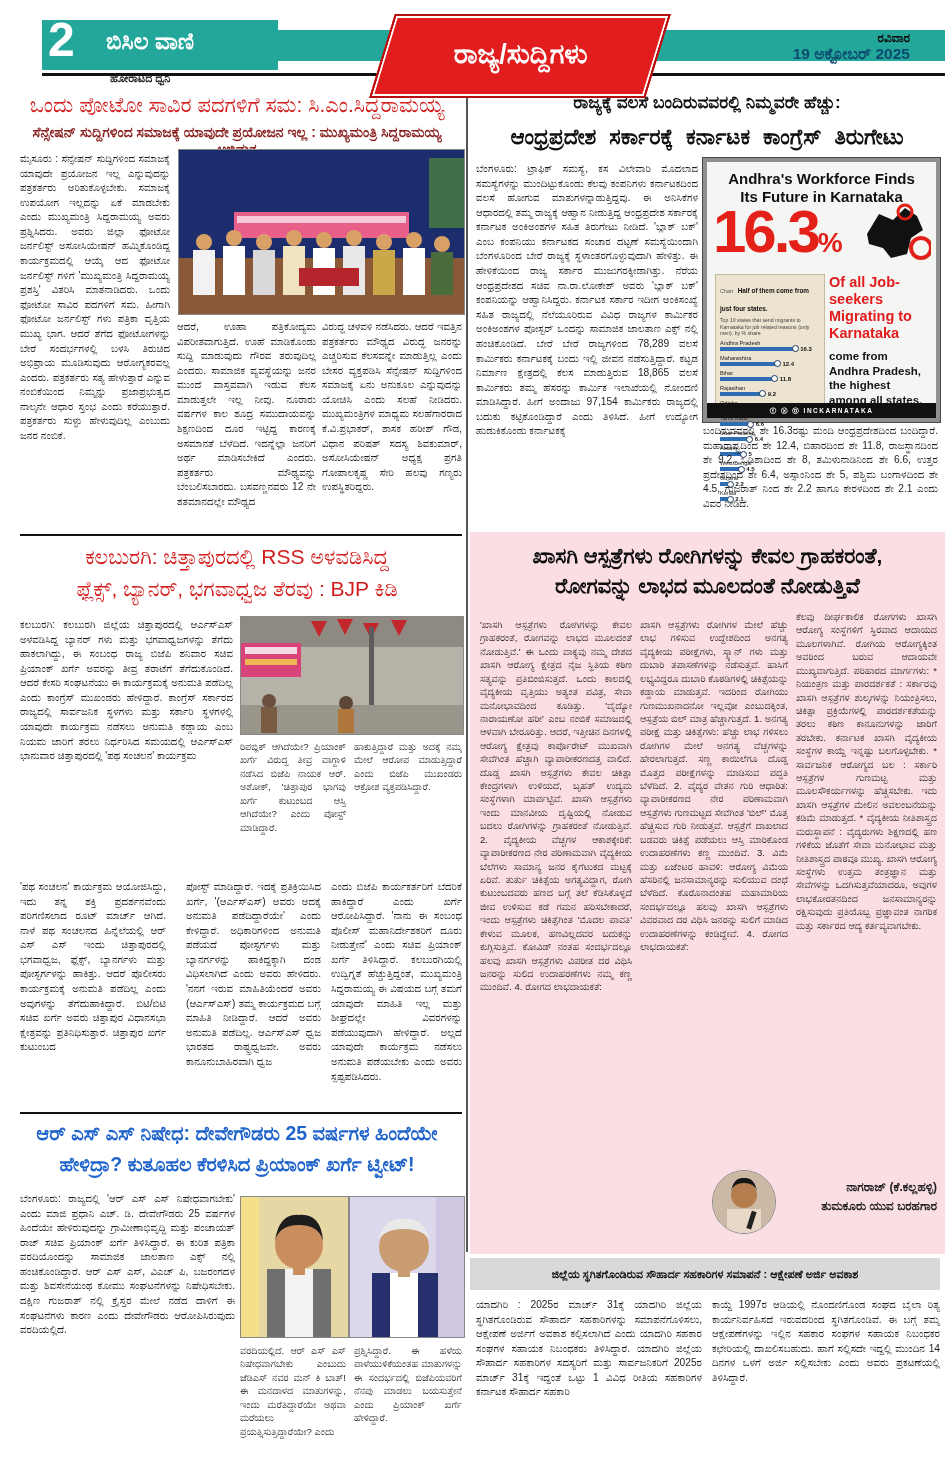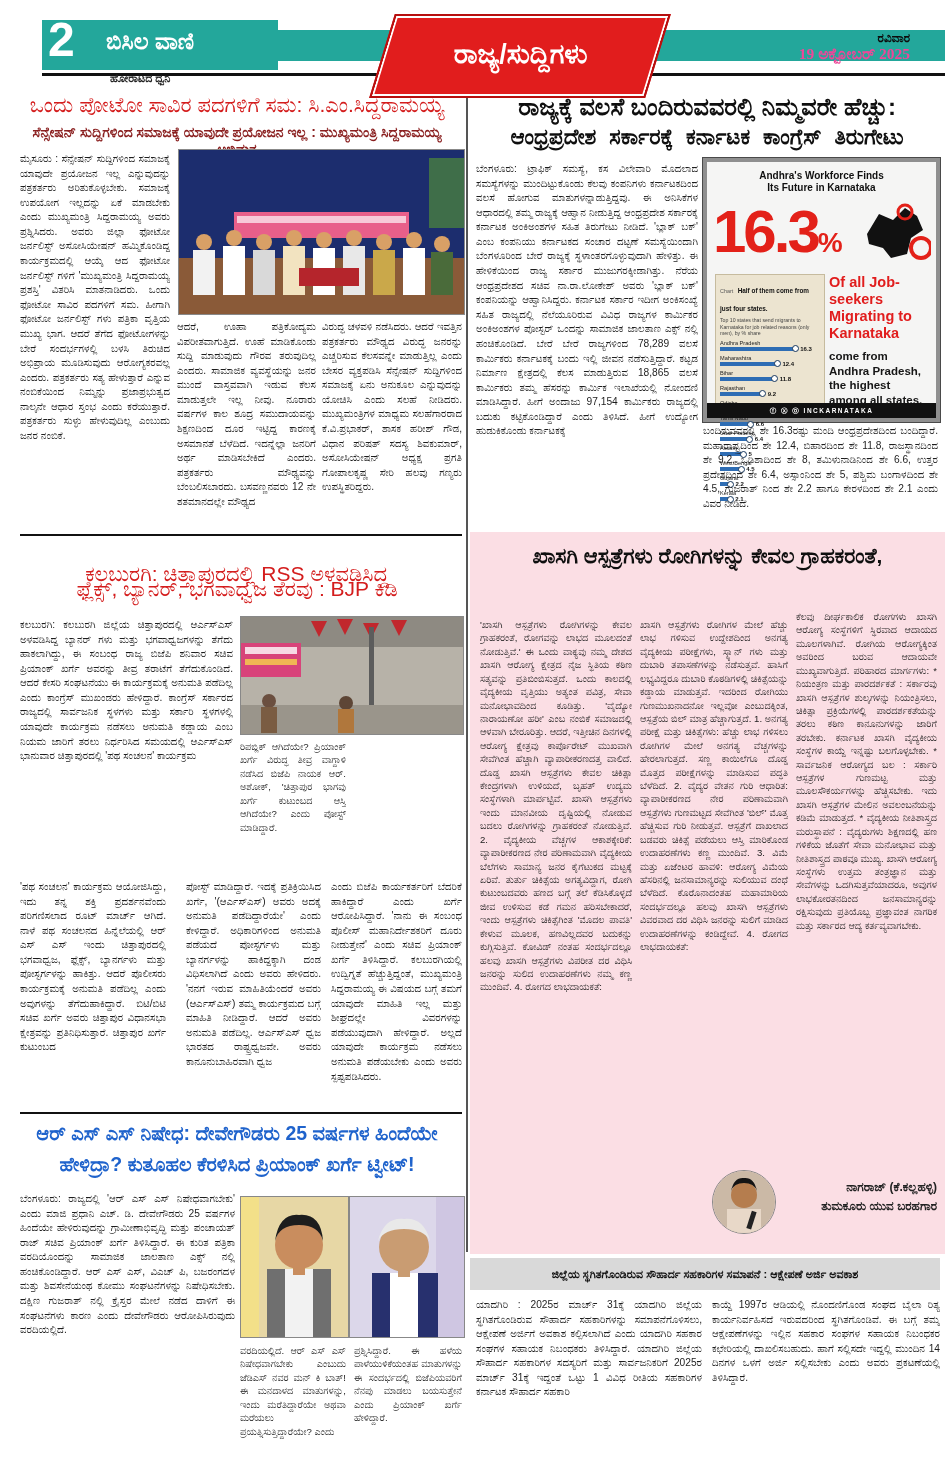--- a/index.html
+++ b/index.html
@@ -17,21 +17,21 @@
   .vrule{background:#555;}
   .photo{border:1px solid #888;overflow:hidden;}
   
   .teal{background:#23a79b;}
   .red-banner{background:#e11d1d;transform:skewX(-17deg);border:2px solid #b60f0f;
               box-shadow:0 0 0 2px #fff inset;}
   .red-banner span{display:block;transform:skewX(17deg);color:#fff;font-weight:bold;
               font-size:27px;text-align:center;line-height:76px;}
   
   #infographic{background:#f5f5f4;border:4px solid #8f8f8f;outline:1px solid #4a4a4a;}
-  .ig-title{font-size:10px;font-weight:bold;color:#101010;text-align:center;line-height:1.2;}
+  .ig-title{font-size:15px;font-weight:bold;color:#101010;text-align:center;line-height:1.2;}
   .ig-big{font-weight:800;color:#e32119;font-size:60px;letter-spacing:-3px;line-height:1;}
   .ig-big .pct{font-size:28px;letter-spacing:0;}
   .ig-red{font-size:14.5px;font-weight:800;color:#e11d1d;line-height:1.18;}
   .ig-black{font-size:11.5px;font-weight:bold;color:#161616;line-height:1.25;margin-top:7px;}
   #chart-panel{background:#ece4d0;border:1px solid #c6bb9e;padding:4px 4px 2px 4px;}
   .chead-label{font-size:5.4px;color:#555;}
   .chead{font-size:6.4px;font-weight:bold;color:#111;line-height:1.2;}
   .cnote{font-size:5.2px;color:#444;line-height:1.25;margin:2px 0 3px 0;}
   .crow{margin-bottom:2.6px;}
   .clabel{font-size:5.6px;color:#222;line-height:1.15;}
@@ -54,21 +54,21 @@
 
   <div class="abs rule" style="left:42px;top:73px;width:903px;height:3px;"></div>
   <div class="abs teal" style="left:42px;top:20px;width:236px;height:50px;">
     <span class="abs" style="left:6px;top:-8px;font-size:48px;font-weight:800;color:#fff;">2</span>
     <span class="abs" style="left:64px;top:8px;font-size:23px;font-weight:800;color:#fff;">ಬಿಸಿಲ ವಾಣಿ</span>
   </div>
   <div class="abs" style="left:110px;top:72px;font-size:11px;font-weight:bold;color:#222;">ಹೋರಾಟದ ಧ್ವನಿ</div>
   <div class="abs teal" style="left:278px;top:30px;width:667px;height:31px;"></div>
   <div class="abs" style="left:752px;top:31px;width:158px;text-align:right;z-index:3;">
     <div style="font-size:12px;font-weight:bold;color:#0c0c0c;">ರವಿವಾರ</div>
-    <div style="font-size:15.5px;font-weight:800;color:#ec4899;font-family:Liberation Serif, serif;">19 ಅಕ್ಟೋಬರ್ 2025</div>
+    <div style="font-size:15.5px;font-weight:800;color:#0c4a6e;">19 ಅಕ್ಟೋಬರ್ 2025</div>
   </div>
   <div class="abs red-banner" style="left:382px;top:14px;width:272px;height:80px;z-index:2;">
     <span>ರಾಜ್ಯ/ಸುದ್ದಿಗಳು</span>
   </div>
 
   <div class="abs vrule" style="left:466px;top:95px;width:2px;height:1157px;"></div>
 
   <div class="abs hl-red center" style="left:14px;top:93px;width:446px;font-size:21px;">ಒಂದು ಪೋಟೋ ಸಾವಿರ ಪದಗಳಿಗೆ ಸಮ: ಸಿ.ಎಂ.ಸಿದ್ದರಾಮಯ್ಯ</div>
   <div class="abs hl-maroon center" style="left:14px;top:124px;width:446px;font-size:14px;text-align:center;">ಸೆನ್ಸೇಷನ್ ಸುದ್ದಿಗಳಿಂದ ಸಮಾಜಕ್ಕೆ ಯಾವುದೇ ಪ್ರಯೋಜನ ಇಲ್ಲ : ಮುಖ್ಯಮಂತ್ರಿ ಸಿದ್ದರಾಮಯ್ಯ ಅಭಿಮತ</div>
 
@@ -105,21 +105,21 @@
       </g>
       <rect x="120" y="118" width="60" height="18" fill="#b5252c"></rect>
     </svg>
   </div>
 
   <div class="abs body-text" style="left:177px;top:320px;width:139px;height:206px;">ಆದರೆ, ಊಹಾ ಪತ್ರಿಕೋದ್ಯಮ ವಿಪರೀತವಾಗುತ್ತಿದೆ. ಊಹೆ ಮಾಡಿಕೊಂಡು ಸುದ್ದಿ ಮಾಡುವುದು ಗೌರವ ತರುವುದಿಲ್ಲ ಎಂದರು. ಸಾಮಾಜಿಕ ವ್ಯವಸ್ಥೆಯನ್ನು ಜನರ ಮುಂದೆ ವಾಸ್ತವವಾಗಿ ಇಡುವ ಕೆಲಸ ಮಾಡುತ್ತಲೇ ಇಲ್ಲ ನೀವು. ನೂರಾರು ವರ್ಷಗಳ ಕಾಲ ಶೂದ್ರ ಸಮುದಾಯವನ್ನು ಶಿಕ್ಷಣದಿಂದ ದೂರ ಇಟ್ಟಿದ್ದ ಕಾರಣಕ್ಕೆ ಅಸಮಾನತೆ ಬೆಳೆದಿದೆ. ಇದನ್ನೆಲ್ಲಾ ಜನರಿಗೆ ಅರ್ಥ ಮಾಡಿಸಬೇಕಿದೆ ಎಂದರು. ಪತ್ರಕರ್ತರು ಮೌಢ್ಯವನ್ನು ಬೆಂಬಲಿಸಬಾರದು. ಬಸವಣ್ಣನವರು 12 ನೇ ಶತಮಾನದಲ್ಲೇ ಮೌಢ್ಯದ</div>
   <div class="abs body-text" style="left:322px;top:320px;width:140px;height:206px;">ವಿರುದ್ಧ ಚಳವಳಿ ನಡೆಸಿದರು. ಆದರೆ ಇವತ್ತಿನ ಪತ್ರಕರ್ತರು ಮೌಢ್ಯದ ವಿರುದ್ಧ ಜನರನ್ನು ಎಚ್ಚರಿಸುವ ಕೆಲಸವನ್ನೇ ಮಾಡುತ್ತಿಲ್ಲ ಎಂದು ಬೇಸರ ವ್ಯಕ್ತಪಡಿಸಿ ಸೆನ್ಸೇಷನ್ ಸುದ್ದಿಗಳಿಂದ ಸಮಾಜಕ್ಕೆ ಏನು ಅನುಕೂಲ ಎನ್ನುವುದನ್ನು ಯೋಚಿಸಿ ಎಂದು ಸಲಹೆ ನೀಡಿದರು. ಮುಖ್ಯಮಂತ್ರಿಗಳ ಮಾಧ್ಯಮ ಸಲಹೆಗಾರರಾದ ಕೆ.ವಿ.ಪ್ರಭಾಕರ್, ಶಾಸಕ ಹರೀಶ್ ಗೌಡ, ವಿಧಾನ ಪರಿಷತ್ ಸದಸ್ಯ ಶಿವಕುಮಾರ್, ಅಸೋಸಿಯೇಷನ್ ಅಧ್ಯಕ್ಷ ಪ್ರಗತಿ ಗೋಪಾಲಕೃಷ್ಣ ಸೇರಿ ಹಲವು ಗಣ್ಯರು ಉಪಸ್ಥಿತರಿದ್ದರು.</div>
 
   <div class="abs rule" style="left:20px;top:534px;width:442px;height:2px;"></div>
 
-  <div class="abs hl-red center" style="left:14px;top:545px;width:446px;font-size:21px;margin-top:17px;">ಕಲಬುರಗಿ: ಚಿತ್ತಾಪುರದಲ್ಲಿ RSS ಅಳವಡಿಸಿದ್ದ</div>
+  <div class="abs hl-red center" style="left:14px;top:545px;width:446px;font-size:21px;">ಕಲಬುರಗಿ: ಚಿತ್ತಾಪುರದಲ್ಲಿ RSS ಅಳವಡಿಸಿದ್ದ</div>
   <div class="abs hl-red center" style="left:14px;top:577px;width:446px;font-size:21px;">ಫ್ಲೆಕ್ಸ್, ಬ್ಯಾನರ್, ಭಗವಾಧ್ವಜ ತೆರವು : BJP ಕಿಡಿ</div>
 
   <div class="abs body-text" style="left:20px;top:618px;width:213px;height:258px;">ಕಲಬುರಗಿ: ಕಲಬುರಗಿ ಜಿಲ್ಲೆಯ ಚಿತ್ತಾಪುರದಲ್ಲಿ ಆರ್ಎಸ್ಎಸ್ ಅಳವಡಿಸಿದ್ದ ಬ್ಯಾನರ್ ಗಳು ಮತ್ತು ಭಗವಾಧ್ವಜಗಳನ್ನು ತೆಗೆದು ಹಾಕಲಾಗಿದ್ದು, ಈ ಸಂಬಂಧ ರಾಜ್ಯ ಬಿಜೆಪಿ ಶನಿವಾರ ಸಚಿವ ಪ್ರಿಯಾಂಕ್ ಖರ್ಗೆ ಅವರನ್ನು ತೀವ್ರ ತರಾಟೆಗೆ ತೆಗೆದುಕೊಂಡಿದೆ. ಆದರೆ ಕೇಸರಿ ಸಂಘಟನೆಯು ಈ ಕಾರ್ಯಕ್ರಮಕ್ಕೆ ಅನುಮತಿ ಪಡೆದಿಲ್ಲ ಎಂದು ಕಾಂಗ್ರೆಸ್ ಮುಖಂಡರು ಹೇಳಿದ್ದಾರೆ. ಕಾಂಗ್ರೆಸ್ ಸರ್ಕಾರದ ರಾಜ್ಯದಲ್ಲಿ ಸಾರ್ವಜನಿಕ ಸ್ಥಳಗಳು ಮತ್ತು ಸರ್ಕಾರಿ ಸ್ಥಳಗಳಲ್ಲಿ ಯಾವುದೇ ಕಾರ್ಯಕ್ರಮ ನಡೆಸಲು ಅನುಮತಿ ಕಡ್ಡಾಯ ಎಂಬ ನಿಯಮ ಜಾರಿಗೆ ತರಲು ನಿರ್ಧರಿಸಿದ ಸಮಯದಲ್ಲಿ ಆರ್ಎಸ್ಎಸ್ ಭಾನುವಾರ ಚಿತ್ತಾಪುರದಲ್ಲಿ 'ಪಥ ಸಂಚಲನ' ಕಾರ್ಯಕ್ರಮ</div>
 
   <div class="abs photo" style="left:240px;top:616px;width:222px;height:117px;">
     <svg width="222" height="117" xmlns="http://www.w3.org/2000/svg">
       <rect width="222" height="117" fill="#b7b2a8"></rect>
       <rect width="222" height="30" fill="#8e8a82"></rect>
       <rect x="0" y="26" width="60" height="34" fill="#d8437a"></rect>
       <rect x="4" y="30" width="52" height="7" fill="#ffffff" opacity="0.8"></rect>
@@ -133,20 +133,21 @@
       <rect x="128" y="10" width="5" height="100" fill="#5c5c5c"></rect>
       <rect x="0" y="88" width="222" height="29" fill="#9a958b"></rect>
       <circle cx="28" cy="84" r="7" fill="#6b4f3f"></circle>
       <rect x="20" y="90" width="16" height="26" fill="#7a5c42"></rect>
       <circle cx="105" cy="86" r="7" fill="#5e4636"></circle>
       <rect x="97" y="92" width="16" height="24" fill="#b0773c"></rect>
     </svg>
   </div>
 
   <div class="abs small-text" style="left:240px;top:740px;width:106px;height:134px;">ರಿಪಬ್ಲಿಕ್ ಆಗಿದೆಯೇ? ಪ್ರಿಯಾಂಕ್ ಖರ್ಗೆ ವಿರುದ್ಧ ತೀವ್ರ ವಾಗ್ದಾಳಿ ನಡೆಸಿದ ಬಿಜೆಪಿ ನಾಯಕ ಆರ್. ಅಶೋಕ್, 'ಚಿತ್ತಾಪುರ ಭಾಗವು ಖರ್ಗೆ ಕುಟುಂಬದ ಆಸ್ತಿ ಆಗಿದೆಯೇ? ಎಂದು ಪೋಸ್ಟ್ ಮಾಡಿದ್ದಾರೆ.</div>
+  <div class="abs small-text" style="left:354px;top:740px;width:108px;height:134px;">ಹಾಕುತ್ತಿದ್ದಾರೆ ಮತ್ತು ಅದಕ್ಕೆ ನಮ್ಮ ಮೇಲೆ ಆರೋಪ ಮಾಡುತ್ತಿದ್ದಾರೆ ಎಂದು ಬಿಜೆಪಿ ಮುಖಂಡರು ಆಕ್ರೋಶ ವ್ಯಕ್ತಪಡಿಸಿದ್ದಾರೆ.</div>
 
   <div class="abs body-text" style="left:20px;top:880px;width:146px;height:226px;">'ಪಥ ಸಂಚಲನ' ಕಾರ್ಯಕ್ರಮ ಆಯೋಜಿಸಿದ್ದು, ಇದು ತನ್ನ ಶಕ್ತಿ ಪ್ರದರ್ಶನವೆಂದು ಪರಿಗಣಿಸಲಾದ ರೂಟ್ ಮಾರ್ಚ್ ಆಗಿದೆ. ನಾಳೆ ಪಥ ಸಂಚಲನದ ಹಿನ್ನೆಲೆಯಲ್ಲಿ ಆರ್ ಎಸ್ ಎಸ್ ಇಂದು ಚಿತ್ತಾಪುರದಲ್ಲಿ ಭಗವಾಧ್ವಜ, ಫ್ಲೆಕ್ಸ್, ಬ್ಯಾನರ್ಗಳು ಮತ್ತು ಪೋಸ್ಟರ್ಗಳನ್ನು ಹಾಕಿತ್ತು. ಆದರೆ ಪೊಲೀಸರು ಕಾರ್ಯಕ್ರಮಕ್ಕೆ ಅನುಮತಿ ಪಡೆದಿಲ್ಲ ಎಂದು ಅವುಗಳನ್ನು ತೆಗೆದುಹಾಕಿದ್ದಾರೆ. ಬಿಟಿ/ಬಿಟಿ ಸಚಿವ ಖರ್ಗೆ ಅವರು ಚಿತ್ತಾಪುರ ವಿಧಾನಸಭಾ ಕ್ಷೇತ್ರವನ್ನು ಪ್ರತಿನಿಧಿಸುತ್ತಾರೆ. ಚಿತ್ತಾಪುರ ಖರ್ಗೆ ಕುಟುಂಬದ</div>
   <div class="abs body-text" style="left:186px;top:880px;width:135px;height:226px;">ಪೋಸ್ಟ್ ಮಾಡಿದ್ದಾರೆ. ಇದಕ್ಕೆ ಪ್ರತಿಕ್ರಿಯಿಸಿದ ಖರ್ಗೆ, '(ಆರ್ಎಸ್ಎಸ್) ಅವರು ಅದಕ್ಕೆ ಅನುಮತಿ ಪಡೆದಿದ್ದಾರೆಯೇ' ಎಂದು ಕೇಳಿದ್ದಾರೆ. ಅಧಿಕಾರಿಗಳಿಂದ ಅನುಮತಿ ಪಡೆಯದೆ ಪೋಸ್ಟರ್ಗಳು ಮತ್ತು ಬ್ಯಾನರ್ಗಳನ್ನು ಹಾಕಿದ್ದಕ್ಕಾಗಿ ದಂಡ ವಿಧಿಸಲಾಗಿದೆ ಎಂದು ಅವರು ಹೇಳಿದರು. 'ನನಗೆ ಇರುವ ಮಾಹಿತಿಯೆಂದರೆ ಅವರು (ಆರ್ಎಸ್ಎಸ್) ತಮ್ಮ ಕಾರ್ಯಕ್ರಮದ ಬಗ್ಗೆ ಮಾಹಿತಿ ನೀಡಿದ್ದಾರೆ. ಆದರೆ ಅವರು ಅನುಮತಿ ಪಡೆದಿಲ್ಲ. ಆರ್ಎಸ್ಎಸ್ ಧ್ವಜ ಭಾರತದ ರಾಷ್ಟ್ರಧ್ವಜವೇ. ಅವರು ಕಾನೂನುಬಾಹಿರವಾಗಿ ಧ್ವಜ</div>
   <div class="abs body-text" style="left:331px;top:880px;width:131px;height:226px;">ಎಂದು ಬಿಜೆಪಿ ಕಾರ್ಯಕರ್ತರಿಗೆ ಬೆದರಿಕೆ ಹಾಕಿದ್ದಾರೆ ಎಂದು ಖರ್ಗೆ ಆರೋಪಿಸಿದ್ದಾರೆ. 'ನಾನು ಈ ಸಂಬಂಧ ಪೊಲೀಸ್ ಮಹಾನಿರ್ದೇಶಕರಿಗೆ ದೂರು ನೀಡುತ್ತೇನೆ' ಎಂದು ಸಚಿವ ಪ್ರಿಯಾಂಕ್ ಖರ್ಗೆ ತಿಳಿಸಿದ್ದಾರೆ. ಕಲಬುರಗಿಯಲ್ಲಿ ಉದ್ವಿಗ್ನತೆ ಹೆಚ್ಚುತ್ತಿದ್ದಂತೆ, ಮುಖ್ಯಮಂತ್ರಿ ಸಿದ್ದರಾಮಯ್ಯ ಈ ವಿಷಯದ ಬಗ್ಗೆ ತಮಗೆ ಯಾವುದೇ ಮಾಹಿತಿ ಇಲ್ಲ ಮತ್ತು ಶೀಘ್ರದಲ್ಲೇ ವಿವರಗಳನ್ನು ಪಡೆಯುವುದಾಗಿ ಹೇಳಿದ್ದಾರೆ. ಅಲ್ಲದೆ ಯಾವುದೇ ಕಾರ್ಯಕ್ರಮ ನಡೆಸಲು ಅನುಮತಿ ಪಡೆಯಬೇಕು ಎಂದು ಅವರು ಸ್ಪಷ್ಟಪಡಿಸಿದರು.</div>
 
   <div class="abs rule" style="left:20px;top:1112px;width:442px;height:2px;"></div>
 
   <div class="abs hl-blue center" style="left:14px;top:1122px;width:446px;font-size:19.5px;">ಆರ್ ಎಸ್ ಎಸ್ ನಿಷೇಧ: ದೇವೇಗೌಡರು 25 ವರ್ಷಗಳ ಹಿಂದೆಯೇ</div>
   <div class="abs hl-blue center" style="left:14px;top:1153px;width:446px;font-size:19.5px;">ಹೇಳಿದ್ರಾ? ಕುತೂಹಲ ಕೆರಳಿಸಿದ ಪ್ರಿಯಾಂಕ್ ಖರ್ಗೆ ಟ್ವೀಟ್!</div>
 
@@ -171,21 +172,21 @@
       <path d="M28,44 q6,-24 26,-22 q20,-2 26,22 q-6,-12 -26,-12 q-20,0 -26,12" fill="#e9e9e9"></path>
       <rect x="22" y="76" width="66" height="64" fill="#27306e"></rect>
       <rect x="40" y="76" width="28" height="64" fill="#ffffff"></rect>
       <rect x="48" y="68" width="12" height="12" fill="#c99c72"></rect>
     </svg>
   </div>
 
   <div class="abs small-text" style="left:240px;top:1344px;width:106px;height:110px;">ವರದಿಯಲ್ಲಿದೆ. ಆರ್ ಎಸ್ ಎಸ್ ನಿಷೇಧವಾಗಬೇಕು ಎಂಬುದು ಜೆಡಿಎಸ್ ನವರ ಮನ್ ಕಿ ಬಾತ್! ಈ ಮನದಾಳದ ಮಾತುಗಳನ್ನು, ಇಂದು ಮರೆತಿದ್ದಾರೆಯೇ ಅಥವಾ ಮರೆಯಲು ಪ್ರಯತ್ನಿಸುತ್ತಿದ್ದಾರೆಯೇ? ಎಂದು</div>
   <div class="abs small-text" style="left:354px;top:1344px;width:108px;height:110px;">ಪ್ರಶ್ನಿಸಿದ್ದಾರೆ. ಈ ಹಳೆಯ ಪಾಳೆಯುಳಿಕೆಯಂತಹ ಮಾತುಗಳನ್ನು ಈ ಸಂದರ್ಭದಲ್ಲಿ ಬಿಜೆಪಿಯವರಿಗೆ ನೆನಪು ಮಾಡಲು ಬಯಸುತ್ತೇನೆ ಎಂದು ಪ್ರಿಯಾಂಕ್ ಖರ್ಗೆ ಹೇಳಿದ್ದಾರೆ.</div>
 
-  <div class="abs hl-black center" style="left:474px;top:93px;width:466px;font-size:24px;">ರಾಜ್ಯಕ್ಕೆ ವಲಸೆ ಬಂದಿರುವವರಲ್ಲಿ ನಿಮ್ಮವರೇ ಹೆಚ್ಚು:</div>
+  <div class="abs hl-black center" style="left:474px;top:93px;width:466px;font-size:17px;">ರಾಜ್ಯಕ್ಕೆ ವಲಸೆ ಬಂದಿರುವವರಲ್ಲಿ ನಿಮ್ಮವರೇ ಹೆಚ್ಚು:</div>
   <div class="abs hl-black center" style="left:474px;top:126px;width:466px;font-size:21.5px;font-family:Liberation Mono, monospace;">ಆಂಧ್ರಪ್ರದೇಶ ಸರ್ಕಾರಕ್ಕೆ ಕರ್ನಾಟಕ ಕಾಂಗ್ರೆಸ್ ತಿರುಗೇಟು</div>
 
   <div class="abs body-text" style="left:476px;top:162px;width:222px;height:352px;">ಬೆಂಗಳೂರು: ಟ್ರಾಫಿಕ್ ಸಮಸ್ಯೆ, ಕಸ ವಿಲೇವಾರಿ ಮೊದಲಾದ ಸಮಸ್ಯೆಗಳನ್ನು ಮುಂದಿಟ್ಟುಕೊಂಡು ಕೆಲವು ಕಂಪನಿಗಳು ಕರ್ನಾಟಕದಿಂದ ವಲಸೆ ಹೋಗುವ ಮಾತುಗಳನ್ನಾಡುತ್ತಿದ್ದವು. ಈ ಅನಿಸಿಕೆಗಳ ಆಧಾರದಲ್ಲಿ ತಮ್ಮ ರಾಜ್ಯಕ್ಕೆ ಆಹ್ವಾನ ನೀಡುತ್ತಿದ್ದ ಆಂಧ್ರಪ್ರದೇಶ ಸರ್ಕಾರಕ್ಕೆ ಕರ್ನಾಟಕ ಅಂಕಿಅಂಶಗಳ ಸಹಿತ ತಿರುಗೇಟು ನೀಡಿದೆ. 'ಬ್ಲಾಕ್ ಬಕ್' ಎಂಬ ಕಂಪನಿಯು ಕರ್ನಾಟಕದ ಸಂಚಾರ ದಟ್ಟಣೆ ಸಮಸ್ಯೆಯಿಂದಾಗಿ ಬೆಂಗಳೂರಿಂದ ಬೇರೆ ರಾಜ್ಯಕ್ಕೆ ಸ್ಥಳಾಂತರಗೊಳ್ಳುವುದಾಗಿ ಹೇಳಿತ್ತು. ಈ ಹೇಳಿಕೆಯಿಂದ ರಾಜ್ಯ ಸರ್ಕಾರ ಮುಜುಗರಕ್ಕೀಡಾಗಿತ್ತು. ನೆರೆಯ ಆಂಧ್ರಪ್ರದೇಶದ ಸಚಿವ ನಾ.ರಾ.ಲೋಕೇಶ್ ಅವರು 'ಬ್ಲಾಕ್ ಬಕ್' ಕಂಪನಿಯನ್ನು ಆಹ್ವಾನಿಸಿದ್ದರು. ಕರ್ನಾಟಕ ಸರ್ಕಾರ ಇದೀಗ ಅಂಕಿಸಂಖ್ಯೆ ಸಹಿತ ರಾಜ್ಯದಲ್ಲಿ ನೆಲೆಯೂರಿರುವ ವಿವಿಧ ರಾಜ್ಯಗಳ ಕಾರ್ಮಿಕರ ಅಂಕಿಅಂಶಗಳ ಪೋಸ್ಟರ್ ಒಂದನ್ನು ಸಾಮಾಜಿಕ ಜಾಲತಾಣ ಎಕ್ಸ್ ನಲ್ಲಿ ಹಂಚಿಕೊಂಡಿದೆ. ಬೇರೆ ಬೇರೆ ರಾಜ್ಯಗಳಿಂದ 78,289 ವಲಸೆ ಕಾರ್ಮಿಕರು ಕರ್ನಾಟಕಕ್ಕೆ ಬಂದು ಇಲ್ಲಿ ಜೀವನ ನಡೆಸುತ್ತಿದ್ದಾರೆ. ಕಟ್ಟಡ ನಿರ್ಮಾಣ ಕ್ಷೇತ್ರದಲ್ಲಿ ಕೆಲಸ ಮಾಡುತ್ತಿರುವ 18,865 ವಲಸೆ ಕಾರ್ಮಿಕರು ತಮ್ಮ ಹೆಸರನ್ನು ಕಾರ್ಮಿಕ ಇಲಾಖೆಯಲ್ಲಿ ನೋಂದಣಿ ಮಾಡಿಸಿದ್ದಾರೆ. ಹೀಗೆ ಅಂದಾಜು 97,154 ಕಾರ್ಮಿಕರು ರಾಜ್ಯದಲ್ಲಿ ಬದುಕು ಕಟ್ಟಿಕೊಂಡಿದ್ದಾರೆ ಎಂದು ತಿಳಿಸಿದೆ. ಹೀಗೆ ಉದ್ಯೋಗ ಹುಡುಕಿಕೊಂಡು ಕರ್ನಾಟಕಕ್ಕೆ</div>
 
   <div id="infographic" class="abs" style="left:703px;top:158px;width:229px;height:256px;">
     <div class="ig-title" style="margin-top:8px;">Andhra's Workforce Finds</div>
     <div class="ig-title">Its Future in Karnataka</div>
     <div class="abs ig-big" style="left:6px;top:40px;">
       <span>16.3</span><span class="pct">%</span>
     </div>
@@ -298,20 +299,21 @@
     <div class="abs ig-footer" style="left:0px;bottom:0px;width:100%;height:15px;">
       <span>ⓕ ⓧ ⓞ</span>
       <span>INCKARNATAKA</span>
     </div>
   </div>
 
   <div class="abs body-text" style="left:703px;top:424px;width:235px;height:102px;">ಬಂದಿರುವವರಲ್ಲಿ ಶೇ 16.3ರಷ್ಟು ಮಂದಿ ಆಂಧ್ರಪ್ರದೇಶದಿಂದ ಬಂದಿದ್ದಾರೆ. ಮಹಾರಾಷ್ಟ್ರದಿಂದ ಶೇ 12.4, ಬಿಹಾರದಿಂದ ಶೇ 11.8, ರಾಜಸ್ಥಾನದಿಂದ ಶೇ 9.2, ಒಡಿಶಾದಿಂದ ಶೇ 8, ತಮಿಳುನಾಡಿನಿಂದ ಶೇ 6.6, ಉತ್ತರ ಪ್ರದೇಶದಿಂದ ಶೇ 6.4, ಅಸ್ಸಾಂನಿಂದ ಶೇ 5, ಪಶ್ಚಿಮ ಬಂಗಾಳದಿಂದ ಶೇ 4.5, ಗುಜರಾತ್ ನಿಂದ ಶೇ 2.2 ಹಾಗೂ ಕೇರಳದಿಂದ ಶೇ 2.1 ಎಂದು ವಿವರ ನೀಡಿದೆ.</div>
 
   <div id="pink-block" class="abs" style="left:470px;top:532px;width:475px;height:722px;">
     <div class="hl-black center" style="margin-top:12px;font-size:21px;">ಖಾಸಗಿ ಆಸ್ಪತ್ರೆಗಳು ರೋಗಿಗಳನ್ನು ಕೇವಲ ಗ್ರಾಹಕರಂತೆ,</div>
+    <div class="hl-black center" style="margin-top:6px;font-size:21px;">ರೋಗವನ್ನು ಲಾಭದ ಮೂಲದಂತೆ ನೋಡುತ್ತಿವೆ</div>
 
     <div class="abs small-text" style="left:10px;top:86px;width:152px;height:620px;">'ಖಾಸಗಿ ಆಸ್ಪತ್ರೆಗಳು ರೋಗಿಗಳನ್ನು ಕೇವಲ ಗ್ರಾಹಕರಂತೆ, ರೋಗವನ್ನು ಲಾಭದ ಮೂಲದಂತೆ ನೋಡುತ್ತಿವೆ.' ಈ ಒಂದು ವಾಕ್ಯವು ನಮ್ಮ ದೇಶದ ಖಾಸಗಿ ಆರೋಗ್ಯ ಕ್ಷೇತ್ರದ ನೈಜ ಸ್ಥಿತಿಯ ಕಠಿಣ ಸತ್ಯವನ್ನು ಪ್ರತಿಬಿಂಬಿಸುತ್ತದೆ. ಒಂದು ಕಾಲದಲ್ಲಿ ವೈದ್ಯಕೀಯ ವೃತ್ತಿಯು ಅತ್ಯಂತ ಪವಿತ್ರ, ಸೇವಾ ಮನೋಭಾವದಿಂದ ಕೂಡಿತ್ತು. 'ವೈದ್ಯೋ ನಾರಾಯಣೋ ಹರೀ' ಎಂಬ ನಂಬಿಕೆ ಸಮಾಜದಲ್ಲಿ ಆಳವಾಗಿ ಬೇರೂರಿತ್ತು. ಆದರೆ, ಇತ್ತೀಚಿನ ದಿನಗಳಲ್ಲಿ ಆರೋಗ್ಯ ಕ್ಷೇತ್ರವು ಕಾರ್ಪೊರೇಟ್ ಮುಖವಾಗಿ ಸೇವೆಗಿಂತ ಹೆಚ್ಚಾಗಿ ವ್ಯಾಪಾರೀಕರಣದತ್ತ ವಾಲಿದೆ. ದೊಡ್ಡ ಖಾಸಗಿ ಆಸ್ಪತ್ರೆಗಳು ಕೇವಲ ಚಿಕಿತ್ಸಾ ಕೇಂದ್ರಗಳಾಗಿ ಉಳಿಯದೆ, ಬೃಹತ್ ಉದ್ಯಮ ಸಂಸ್ಥೆಗಳಾಗಿ ಮಾರ್ಪಟ್ಟಿವೆ. ಖಾಸಗಿ ಆಸ್ಪತ್ರೆಗಳು ಇಂದು ಮಾನವೀಯ ದೃಷ್ಟಿಯಲ್ಲಿ ನೋಡುವ ಬದಲು ರೋಗಿಗಳನ್ನು ಗ್ರಾಹಕರಂತೆ ನೋಡುತ್ತಿವೆ. 2. ವೈದ್ಯಕೀಯ ವೆಚ್ಚಗಳ ಆಕಾಶಕ್ಕೇರಿಕೆ: ವ್ಯಾಪಾರೀಕರಣದ ನೇರ ಪರಿಣಾಮವಾಗಿ ವೈದ್ಯಕೀಯ ಬೆಲೆಗಳು ಸಾಮಾನ್ಯ ಜನರ ಕೈಗೆಟುಕದ ಮಟ್ಟಕ್ಕೆ ಏರಿವೆ. ತುರ್ತು ಚಿಕಿತ್ಸೆಯ ಅಗತ್ಯವಿದ್ದಾಗ, ರೋಗಿ ಕುಟುಂಬದವರು ಹಣದ ಬಗ್ಗೆ ತಲೆ ಕೆಡಿಸಿಕೊಳ್ಳದೆ ಜೀವ ಉಳಿಸುವ ಕಡೆ ಗಮನ ಹರಿಸಬೇಕಾದರೆ, ಇಂದು ಆಸ್ಪತ್ರೆಗಳು ಚಿಕಿತ್ಸೆಗಿಂತ 'ಮೊದಲ ಪಾವತಿ' ಕೇಳುವ ಮೂಲಕ, ಹಣವಿಲ್ಲದವರ ಬದುಕನ್ನು ಕುಗ್ಗಿಸುತ್ತಿವೆ. ಕೋವಿಡ್ ನಂತಹ ಸಂದರ್ಭದಲ್ಲೂ ಹಲವು ಖಾಸಗಿ ಆಸ್ಪತ್ರೆಗಳು ವಿಪರೀತ ದರ ವಿಧಿಸಿ ಜನರನ್ನು ಸುಲಿದ ಉದಾಹರಣೆಗಳು ನಮ್ಮ ಕಣ್ಣ ಮುಂದಿವೆ. 4. ರೋಗದ ಲಾಭದಾಯಕತೆ:</div>
     <div class="abs small-text" style="left:170px;top:86px;width:148px;height:620px;">ಖಾಸಗಿ ಆಸ್ಪತ್ರೆಗಳು ರೋಗಿಗಳ ಮೇಲೆ ಹೆಚ್ಚು ಲಾಭ ಗಳಿಸುವ ಉದ್ದೇಶದಿಂದ ಅನಗತ್ಯ ವೈದ್ಯಕೀಯ ಪರೀಕ್ಷೆಗಳು, ಸ್ಕ್ಯಾನ್ ಗಳು ಮತ್ತು ದುಬಾರಿ ತಪಾಸಣೆಗಳನ್ನು ನಡೆಸುತ್ತವೆ. ಹಾಸಿಗೆ ಲಭ್ಯವಿದ್ದರೂ ದುಬಾರಿ ಕೊಠಡಿಗಳಲ್ಲಿ ಚಿಕಿತ್ಸೆಯನ್ನು ಕಡ್ಡಾಯ ಮಾಡುತ್ತವೆ. ಇದರಿಂದ ರೋಗಿಯು ಗುಣಮುಖನಾದನೋ ಇಲ್ಲವೋ ಎಂಬುದಕ್ಕಿಂತ, ಆಸ್ಪತ್ರೆಯ ಬಿಲ್ ಮಾತ್ರ ಹೆಚ್ಚಾಗುತ್ತದೆ. 1. ಅನಗತ್ಯ ಪರೀಕ್ಷೆ ಮತ್ತು ಚಿಕಿತ್ಸೆಗಳು: ಹೆಚ್ಚು ಲಾಭ ಗಳಿಸಲು ರೋಗಿಗಳ ಮೇಲೆ ಅನಗತ್ಯ ವೆಚ್ಚಗಳನ್ನು ಹೇರಲಾಗುತ್ತದೆ. ಸಣ್ಣ ಕಾಯಿಲೆಗೂ ದೊಡ್ಡ ಮೊತ್ತದ ಪರೀಕ್ಷೆಗಳನ್ನು ಮಾಡಿಸುವ ಪದ್ಧತಿ ಬೆಳೆದಿದೆ. 2. ವೈದ್ಯರ ವೇತನ ಗುರಿ ಆಧಾರಿತ: ವ್ಯಾಪಾರೀಕರಣದ ನೇರ ಪರಿಣಾಮವಾಗಿ ಆಸ್ಪತ್ರೆಗಳು ಗುಣಮಟ್ಟದ ಸೇವೆಗಿಂತ 'ಬಿಲ್' ಮೊತ್ತ ಹೆಚ್ಚಿಸುವ ಗುರಿ ನೀಡುತ್ತವೆ. ಆಸ್ಪತ್ರೆಗೆ ದಾಖಲಾದ ಬಡವರು ಚಿಕಿತ್ಸೆ ಪಡೆಯಲು ಆಸ್ತಿ ಮಾರಿಕೊಂಡ ಉದಾಹರಣೆಗಳು ಕಣ್ಣ ಮುಂದಿವೆ. 3. ವಿಮೆ ಮತ್ತು ಏಜೆಂಟರ ಹಾವಳಿ: ಆರೋಗ್ಯ ವಿಮೆಯ ಹೆಸರಿನಲ್ಲಿ ಜನಸಾಮಾನ್ಯರನ್ನು ಸುಲಿಯುವ ದಂಧೆ ಬೆಳೆದಿದೆ. ಕೊರೊನಾದಂತಹ ಮಹಾಮಾರಿಯ ಸಂದರ್ಭದಲ್ಲೂ ಹಲವು ಖಾಸಗಿ ಆಸ್ಪತ್ರೆಗಳು ವಿವರವಾದ ದರ ವಿಧಿಸಿ ಜನರನ್ನು ಸುಲಿಗೆ ಮಾಡಿದ ಉದಾಹರಣೆಗಳನ್ನು ಕಂಡಿದ್ದೇವೆ. 4. ರೋಗದ ಲಾಭದಾಯಕತೆ:</div>
     <div class="abs small-text" style="left:326px;top:78px;width:141px;height:548px;">ಕೆಲವು ದೀರ್ಘಕಾಲಿಕ ರೋಗಗಳು ಖಾಸಗಿ ಆರೋಗ್ಯ ಸಂಸ್ಥೆಗಳಿಗೆ ಸ್ಥಿರವಾದ ಆದಾಯದ ಮೂಲಗಳಾಗಿವೆ. ರೋಗಿಯ ಆರೋಗ್ಯಕ್ಕಿಂತ ಅವರಿಂದ ಬರುವ ಆದಾಯವೇ ಮುಖ್ಯವಾಗುತ್ತಿದೆ. ಪರಿಹಾರದ ಮಾರ್ಗಗಳು: * ನಿಯಂತ್ರಣ ಮತ್ತು ಪಾರದರ್ಶಕತೆ : ಸರ್ಕಾರವು ಖಾಸಗಿ ಆಸ್ಪತ್ರೆಗಳ ಶುಲ್ಕಗಳನ್ನು ನಿಯಂತ್ರಿಸಲು, ಚಿಕಿತ್ಸಾ ಪ್ರಕ್ರಿಯೆಗಳಲ್ಲಿ ಪಾರದರ್ಶಕತೆಯನ್ನು ತರಲು ಕಠಿಣ ಕಾನೂನುಗಳನ್ನು ಜಾರಿಗೆ ತರಬೇಕು. ಕರ್ನಾಟಕ ಖಾಸಗಿ ವೈದ್ಯಕೀಯ ಸಂಸ್ಥೆಗಳ ಕಾಯ್ದೆ ಇನ್ನಷ್ಟು ಬಲಗೊಳ್ಳಬೇಕು. * ಸಾರ್ವಜನಿಕ ಆರೋಗ್ಯದ ಬಲ : ಸರ್ಕಾರಿ ಆಸ್ಪತ್ರೆಗಳ ಗುಣಮಟ್ಟ ಮತ್ತು ಮೂಲಸೌಕರ್ಯಗಳನ್ನು ಹೆಚ್ಚಿಸಬೇಕು. ಇದು ಖಾಸಗಿ ಆಸ್ಪತ್ರೆಗಳ ಮೇಲಿನ ಅವಲಂಬನೆಯನ್ನು ಕಡಿಮೆ ಮಾಡುತ್ತದೆ. * ವೈದ್ಯಕೀಯ ನೀತಿಶಾಸ್ತ್ರದ ಮರುಸ್ಥಾಪನೆ : ವೈದ್ಯರುಗಳು ಶಿಕ್ಷಣದಲ್ಲಿ ಹಣ ಗಳಿಕೆಯ ಜೊತೆಗೆ ಸೇವಾ ಮನೋಭಾವ ಮತ್ತು ನೀತಿಶಾಸ್ತ್ರದ ಪಾಠವೂ ಮುಖ್ಯ. ಖಾಸಗಿ ಆರೋಗ್ಯ ಸಂಸ್ಥೆಗಳು ಉತ್ತಮ ತಂತ್ರಜ್ಞಾನ ಮತ್ತು ಸೇವೆಗಳನ್ನು ಒದಗಿಸುತ್ತವೆಯಾದರೂ, ಅವುಗಳ ಲಾಭಕೋರತನದಿಂದ ಜನಸಾಮಾನ್ಯರನ್ನು ರಕ್ಷಿಸುವುದು ಪ್ರತಿಯೊಬ್ಬ ಪ್ರಜ್ಞಾವಂತ ನಾಗರಿಕ ಮತ್ತು ಸರ್ಕಾರದ ಆದ್ಯ ಕರ್ತವ್ಯವಾಗಬೇಕು.</div>
 
     <div class="abs photo" style="left:242px;top:638px;width:62px;height:62px;border-radius:50%;">
       <svg width="62" height="62" xmlns="http://www.w3.org/2000/svg">
         <rect width="62" height="62" fill="#cbb9a6"></rect>
         <circle cx="31" cy="24" r="13" fill="#b57d4e"></circle>
         <path d="M18,20 q3,-14 13,-13 q10,-1 13,13 q-3,-8 -13,-8 q-10,0 -13,8" fill="#141414"></path>

